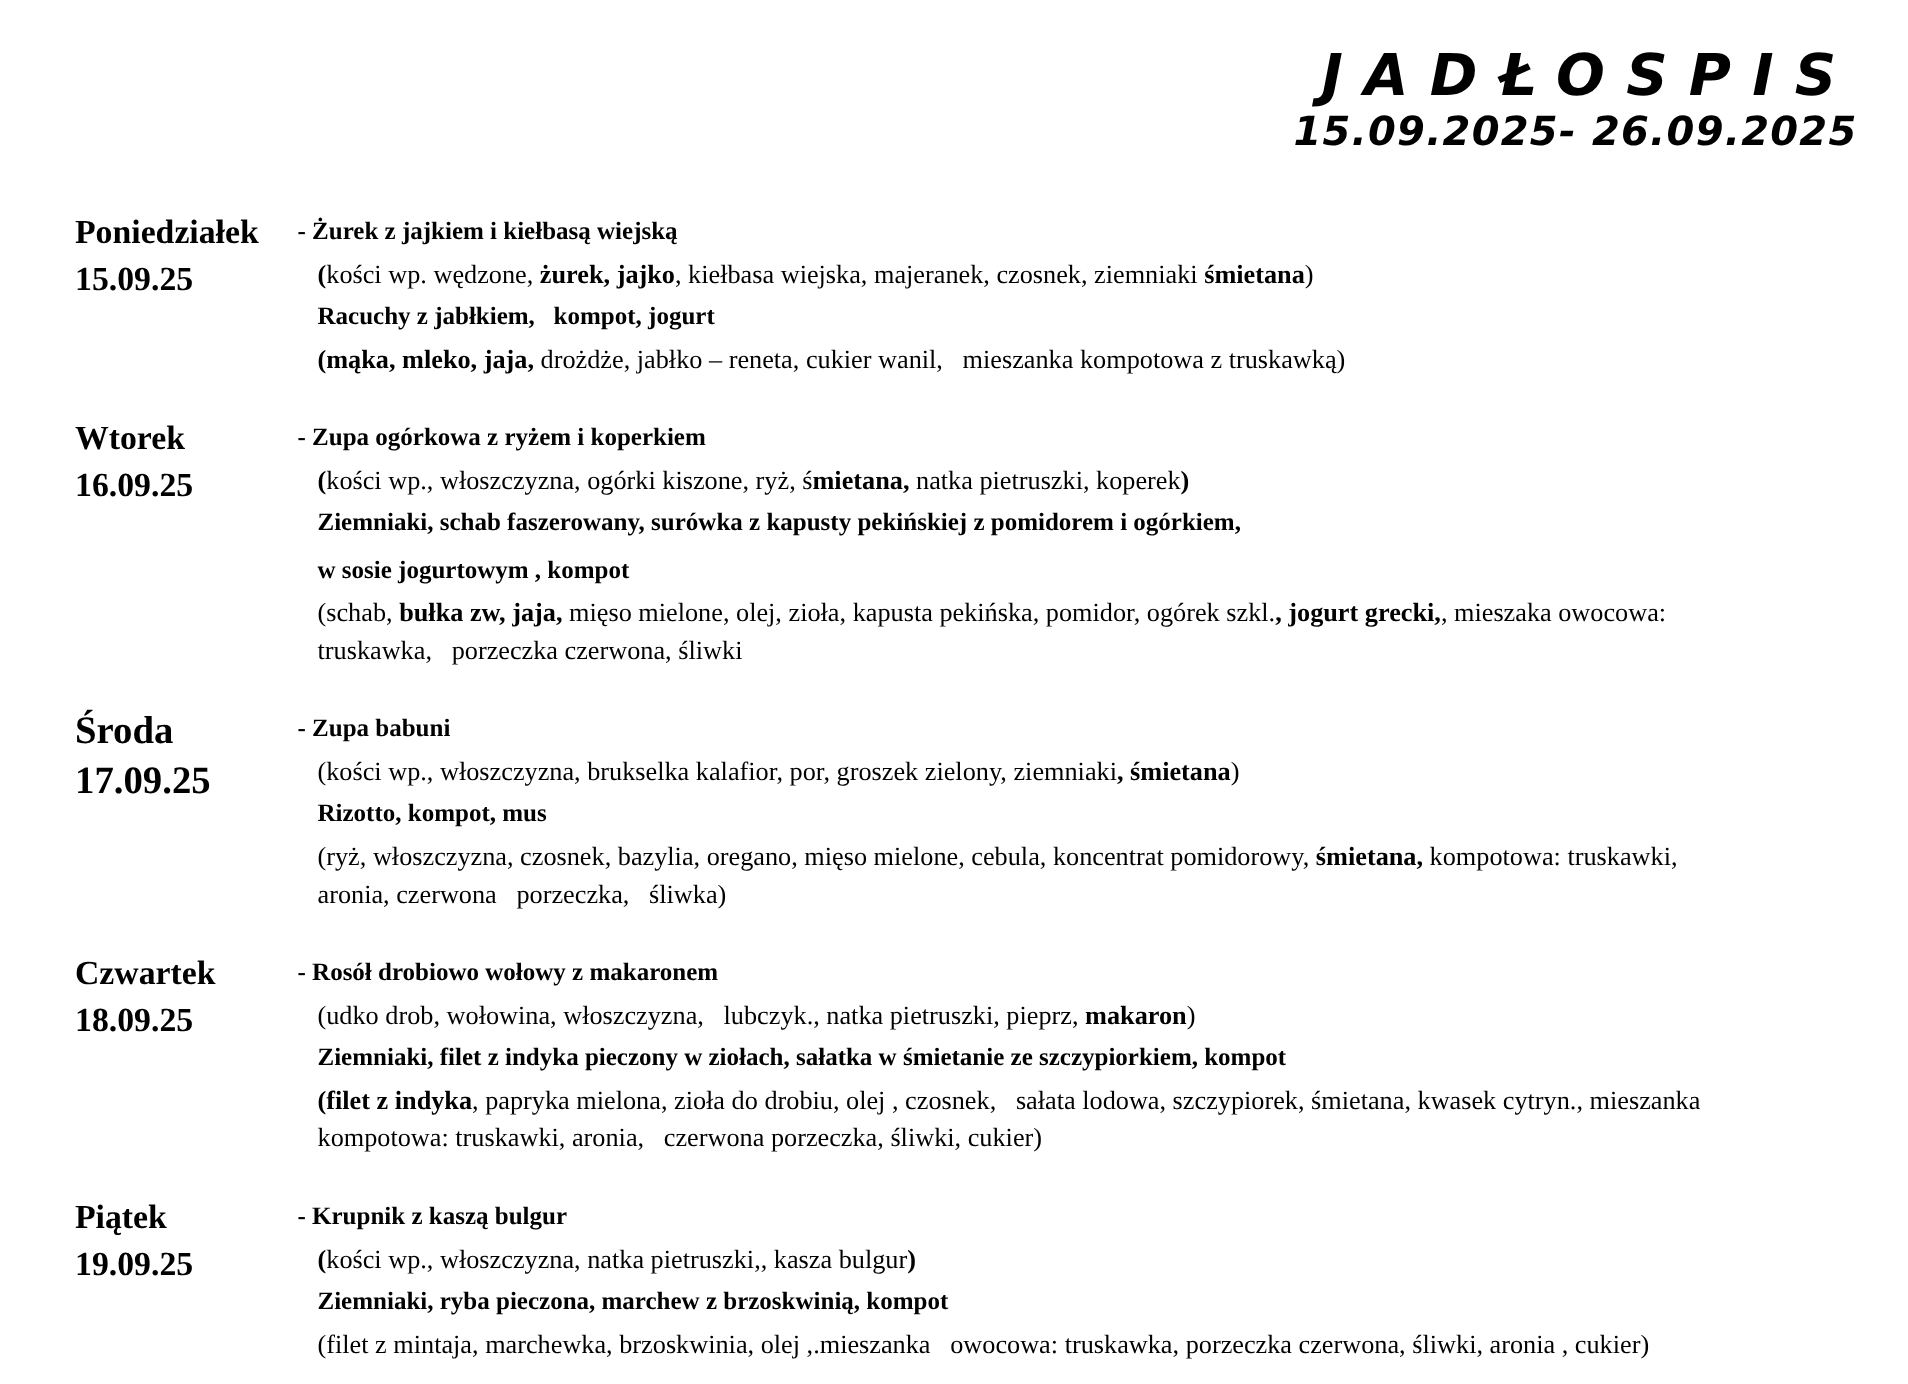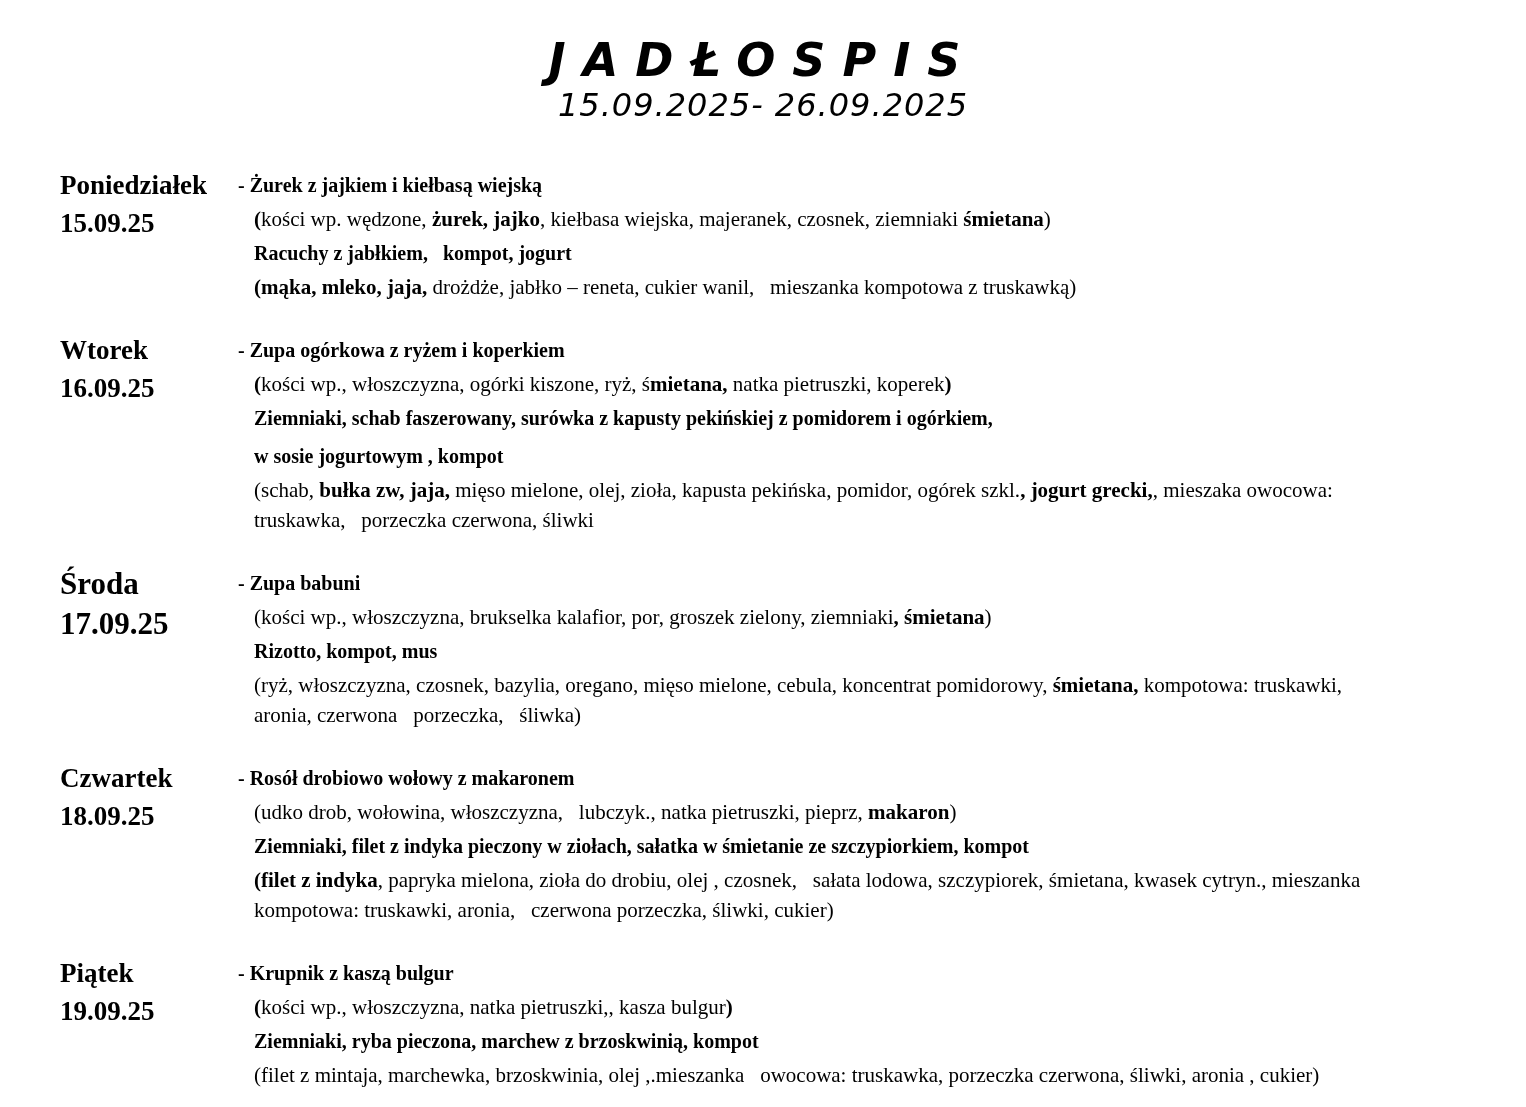--- a/index.html
+++ b/index.html
@@ -5,30 +5,30 @@
   html,body{margin:0;padding:0;background:#ffffff;color:#000000;}
   body{font-family:"Liberation Serif", serif;}
   .page{
     position:relative;
     width:1526px;height:1107px;
     box-sizing:border-box;
     padding:34px 40px 0 40px;
     overflow:hidden;
     background:#ffffff;
   }
-  .header{text-align:center;margin-bottom:42px;}
+  .header{text-align:right;margin-bottom:42px;}
   .title{
     font-family:"DejaVu Sans", sans-serif;
     font-weight:bold;font-style:italic;
     font-size:46px;line-height:1.15;
     letter-spacing:17px;
   }
   .daterange{
     font-family:"DejaVu Sans", sans-serif;
-    font-weight:normal;font-style:italic;
+    font-weight:bold;font-style:italic;
     font-size:32px;line-height:1.15;
     letter-spacing:1px;
   }
   .day{display:flex;margin-bottom:29px;margin-left:20px;}
   .label{flex:0 0 178px;width:178px;font-weight:bold;font-size:27px;line-height:38px;}
   .day.large .label{font-size:31px;line-height:40px;}
   .content{flex:1;min-width:0;}
   .row{white-space:pre-wrap;}
   .row.dish{font-weight:bold;font-size:20px;line-height:38px;}
   .row.detail{font-size:21px;line-height:30px;}

